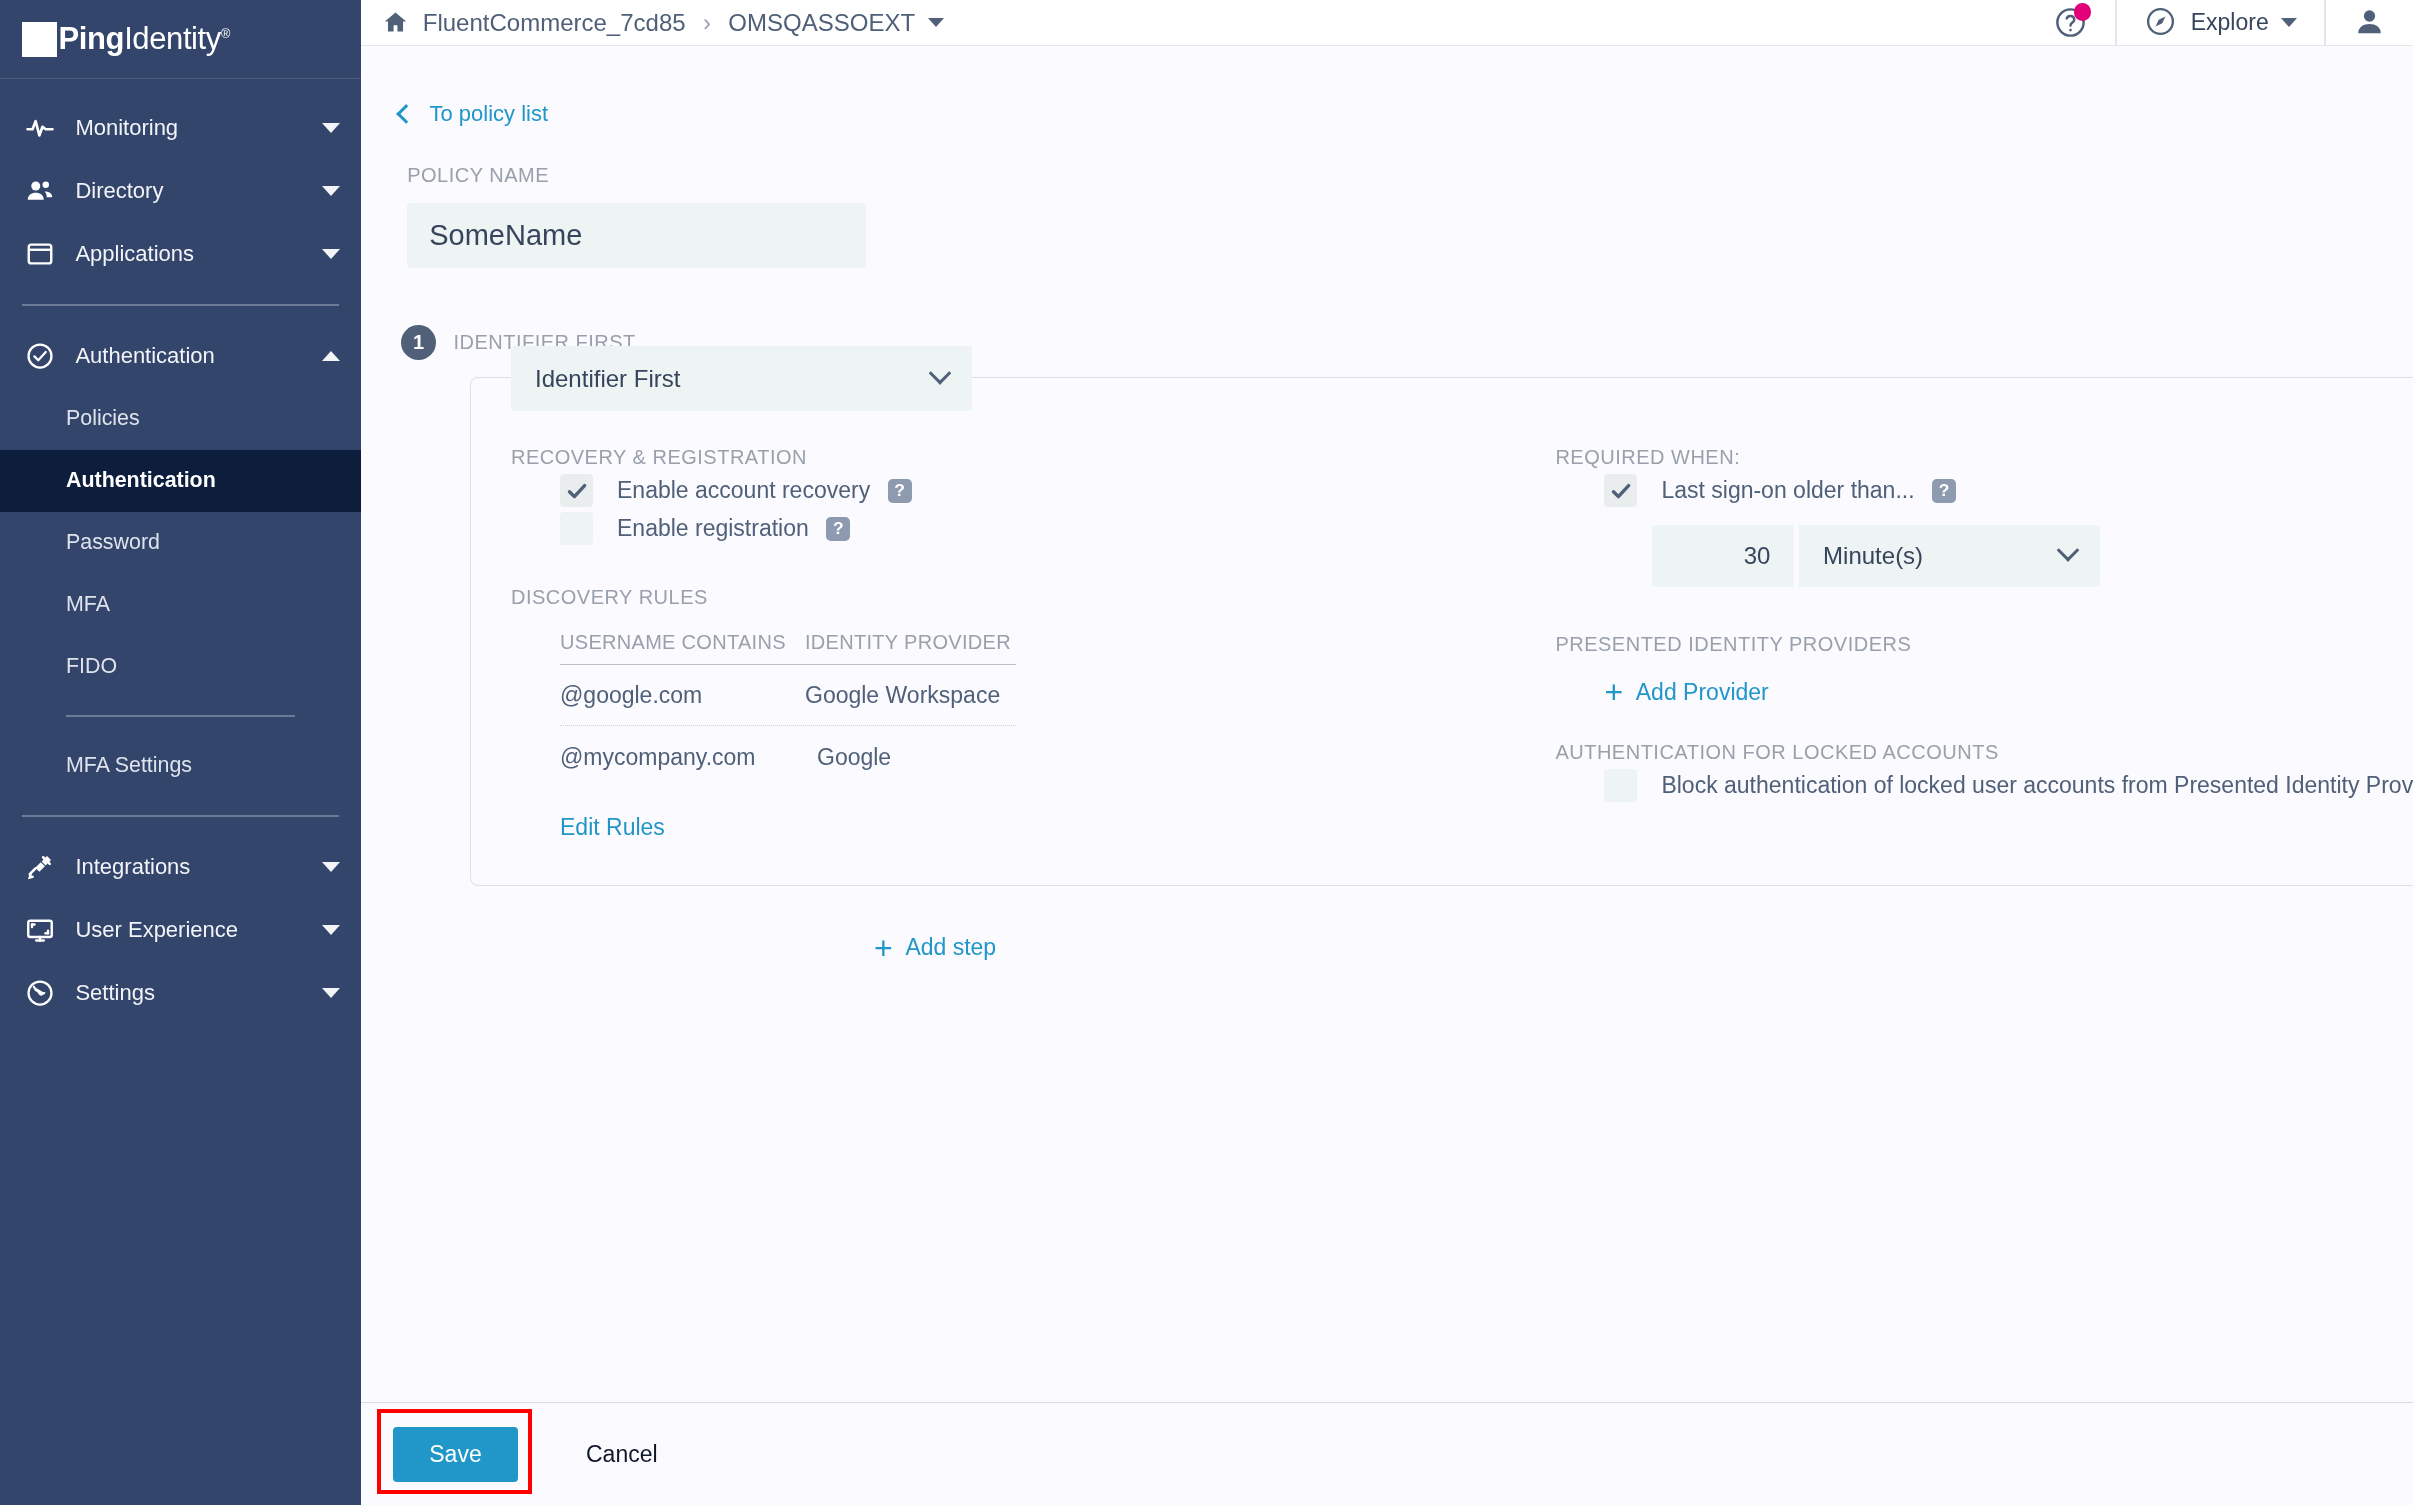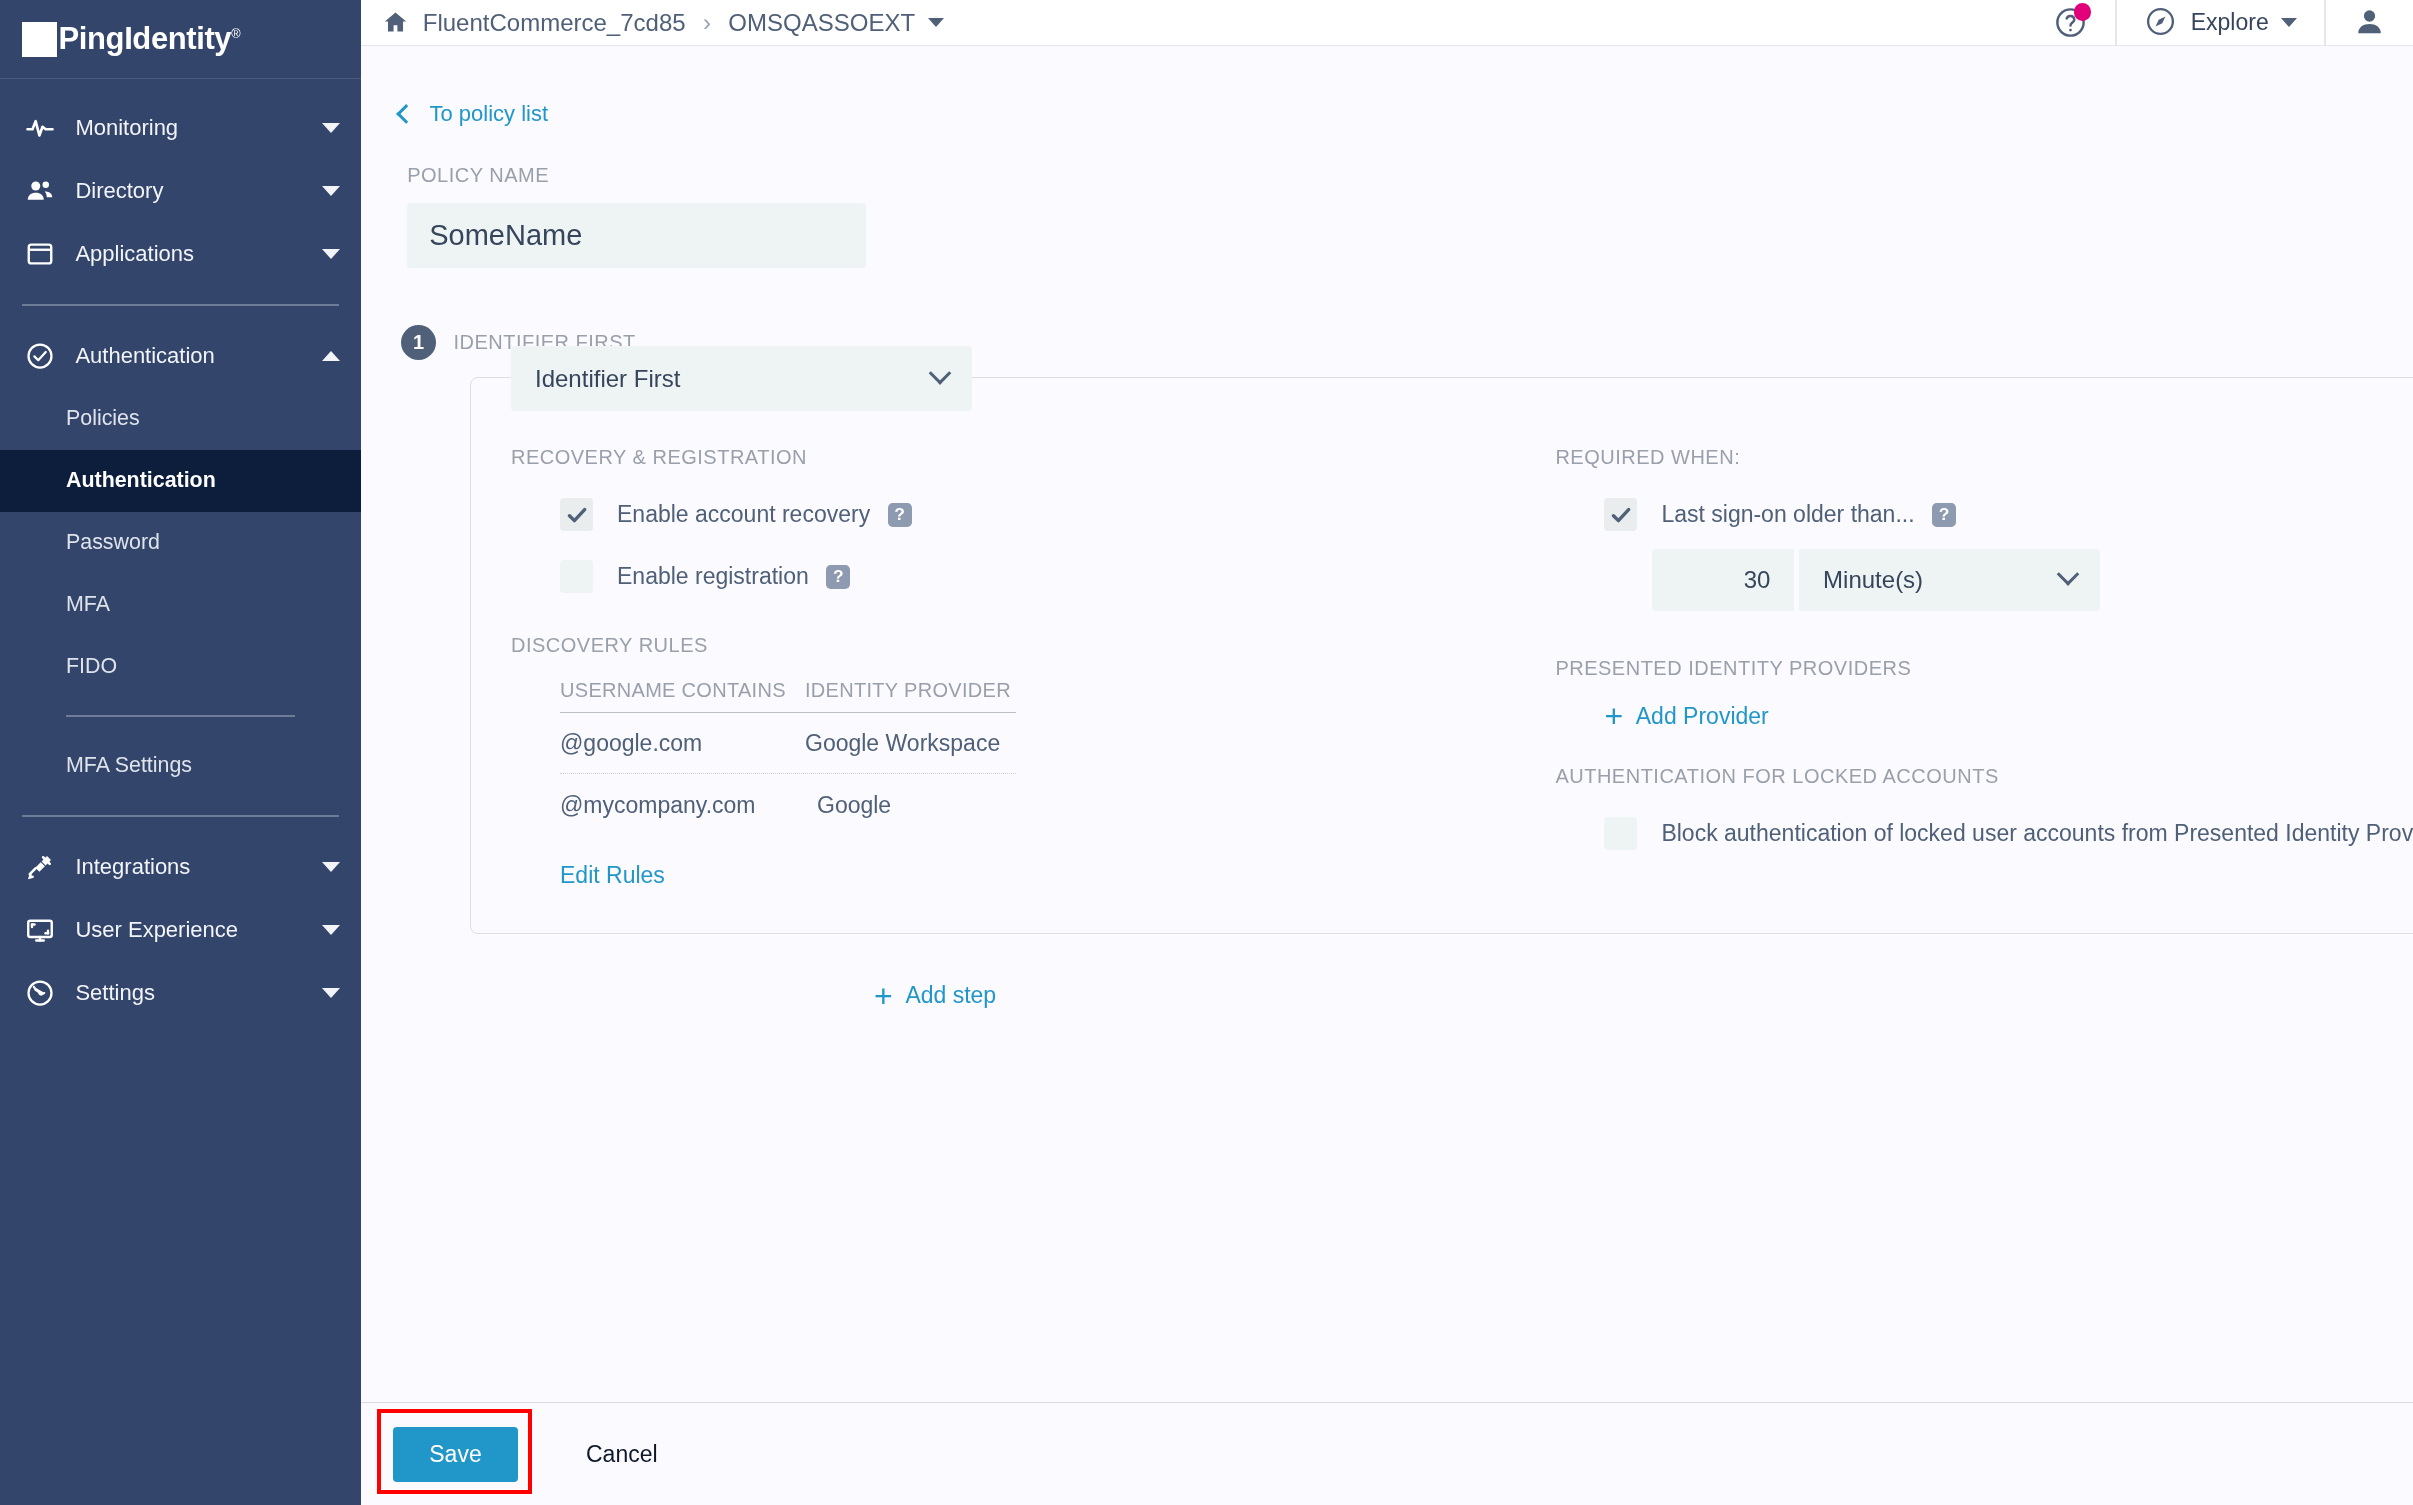--- a/index.html
+++ b/index.html
@@ -27,21 +27,21 @@
   }
   .logo-square {
     width: 35px; height: 35px; background: #ffffff;
     flex: 0 0 35px; margin-right: 1.6px;
   }
   .logo-text {
     color: #ffffff; font-size: 31px; letter-spacing: -0.4px;
     white-space: nowrap;
   }
   .logo-text b { font-weight: 700; }
-  .logo-text span.light { font-weight: 700; }
+  .logo-text span.light { font-weight: 400; }
   .logo-reg { font-size: 12.7px; vertical-align: super; }
 
   .nav-list { padding-top: 17.4px; }
   .nav-item {
     display: flex; align-items: center;
     height: 63px;
     padding-left: 22px; padding-right: 20.6px;
     color: #f2f4f8;
     font-size: 22px;
     cursor: pointer;
@@ -211,21 +211,21 @@
   }
   .card-cols { display: flex; }
   .col-left { width: 1108px; padding-left: 40px; }
   .col-right { flex: 1 1 auto; padding-left: 47px; }
 
   .sec-label {
     color: #9aa0ab; font-size: 20px; letter-spacing: 0.5px;
   }
   .chk-row {
     display: flex; align-items: center;
-    margin-top: 29px; margin-left: 49px;
+    margin-top: 5px; margin-left: 49px;
   }
   .chkbox {
     width: 33px; height: 33px;
     background: #eef3f4;
     border-radius: 4px;
     flex: 0 0 33px;
     margin-right: 24px;
     display: flex; align-items: center; justify-content: center;
     cursor: pointer;
   }

